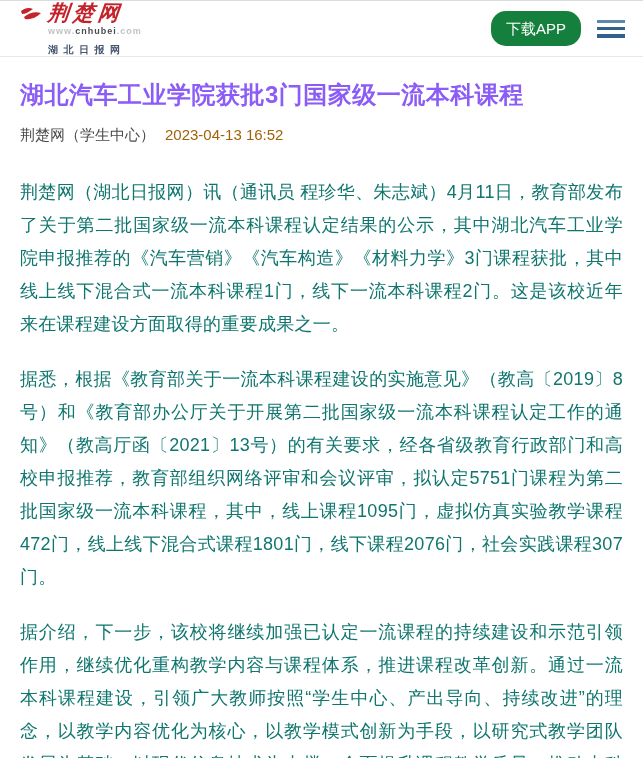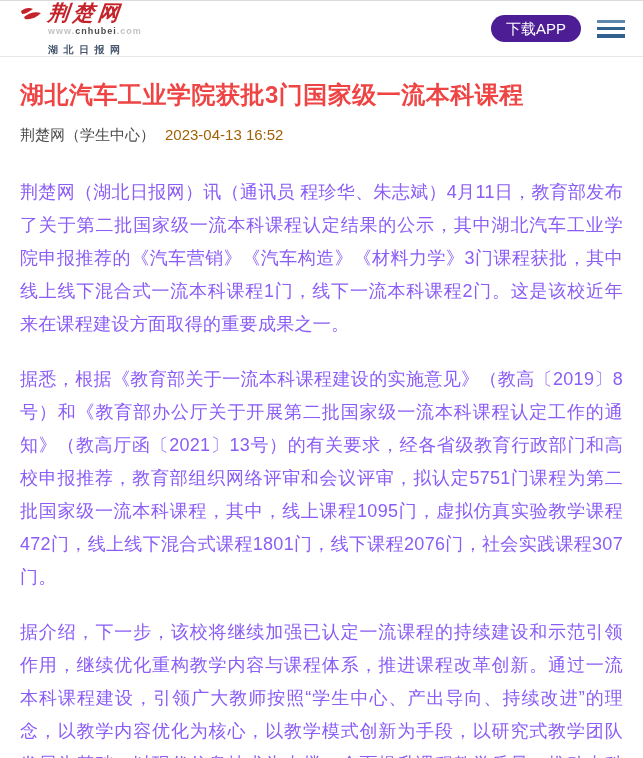--- a/index.html
+++ b/index.html
@@ -51,25 +51,25 @@
   .logo-sub {
     margin-top: 9px;
     font-size: 10px;
     font-weight: 700;
     color: #46566e;
     letter-spacing: 5.5px;
     white-space: nowrap;
   }
   .header-right { display: flex; align-items: center; gap: 16px; }
   .download-btn {
-    background: #4c1d95;
+    background: #15803d;
     color: #fff;
     border: none;
     border-radius: 15px;
-    height: 27px;
+    height: 35px;
     padding: 0 15px;
     font-size: 15px;
     line-height: 27px;
     cursor: pointer;
     font-family: inherit;
   }
   .menu-btn {
     width: 28px;
     height: 22px;
     display: flex;
@@ -87,39 +87,39 @@
     background: #33618e;
   }
   .menu-btn span:first-child { background: #5d87ad; }
 
   
   .article { padding: 0 20px 30px 20px; }
   .article-title {
     margin-top: 21px;
     font-size: 24px;
     font-weight: 700;
-    color: #ef4444;
+    color: #8b5cf6;
     line-height: 1.45;
     letter-spacing: 0.5px;
   }
   .byline {
     margin-top: 13px;
     display: flex;
     align-items: baseline;
     gap: 10px;
     font-size: 15px;
   }
   .byline .source { color: #4a4a4a; }
   .byline .datetime { color: #a16207; }
 
   .article-body { margin-top: 31px; }
   .article-body p {
     font-size: 18px;
     line-height: 33px;
-    color: #8b5cf6;
+    color: #0f766e;
     text-align: justify;
     margin-bottom: 22px;
     letter-spacing: 0.3px;
   }
 </style>
 </head>
 <body>
 
 <header class="site-header">
   <div class="logo-wrap">

